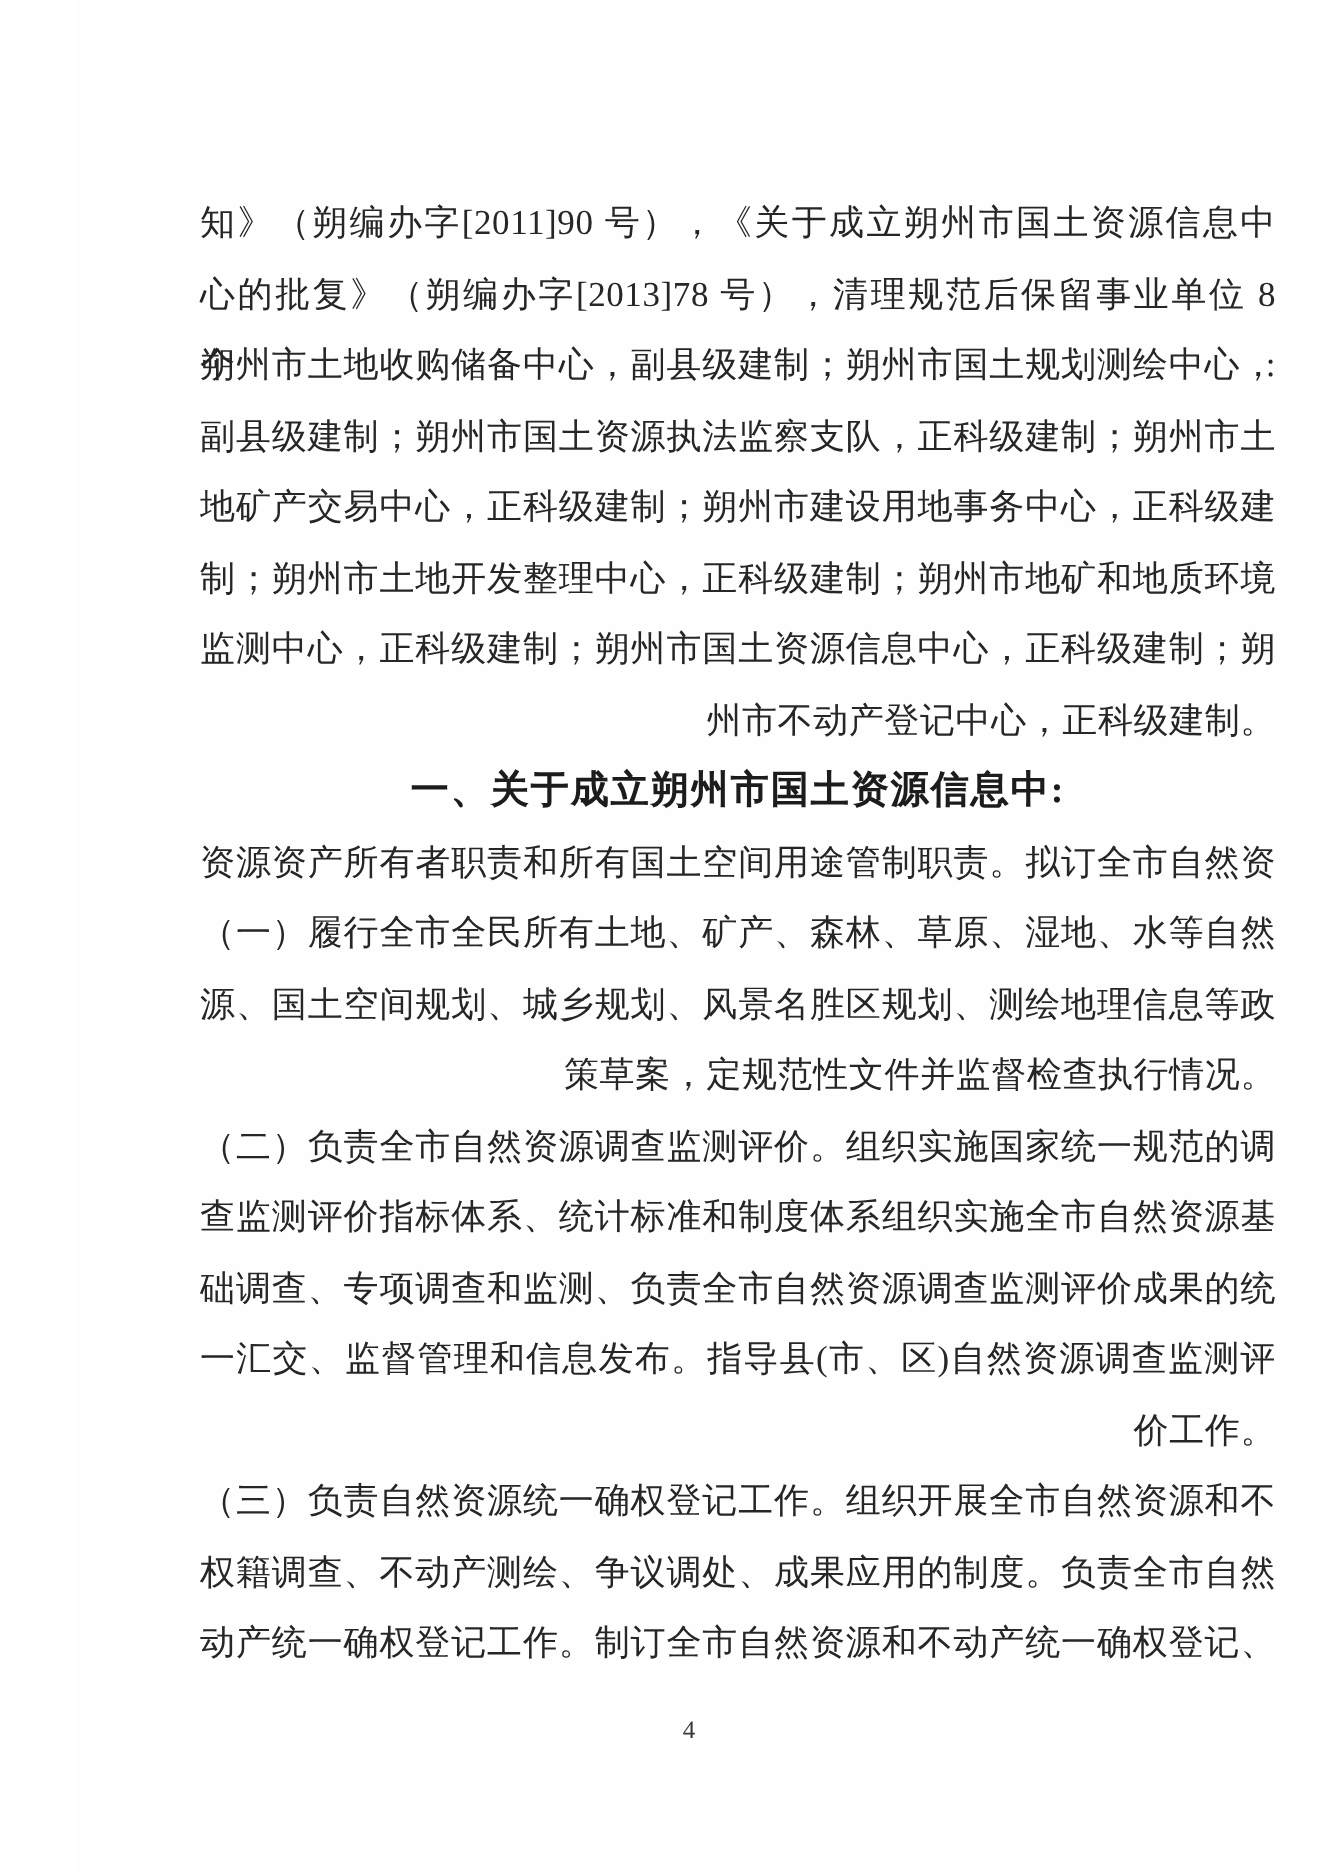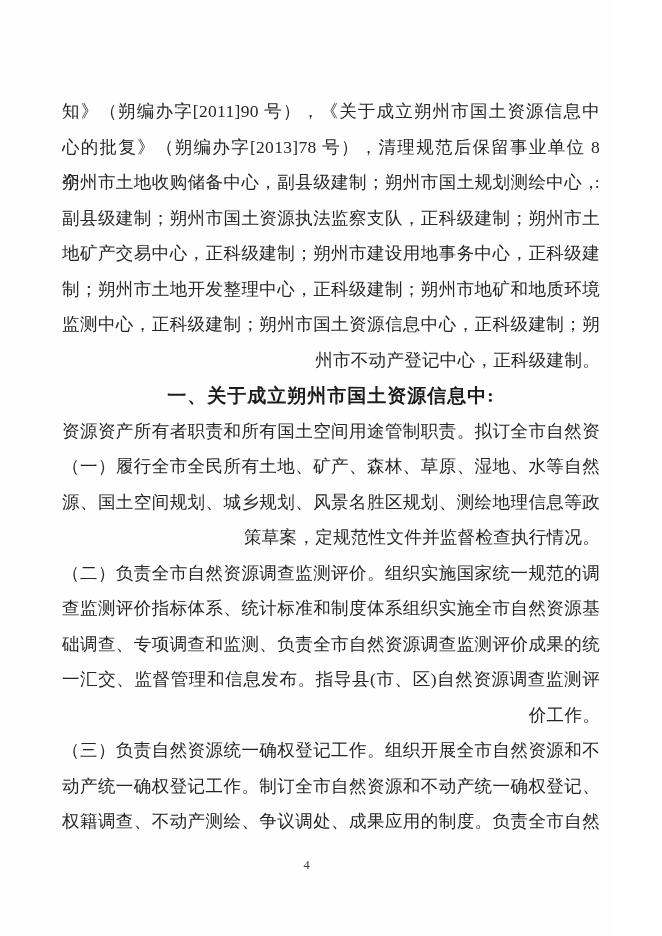--- a/index.html
+++ b/index.html
@@ -8,20 +8,21 @@
     background: #ffffff;
   }
   .page {
     position: relative;
     width: 613px;
     height: 936px;
     background: #fefefe;
     overflow: hidden;
     font-family: "Liberation Serif", "DejaVu Serif", serif;
     color: #262626;
+    margin-left: 38px;
   }
   .text-block {
     position: absolute;
     left: 62px;
     top: 94px;
     width: 538px;
   }
   .line {
     height: 35.5px;
     line-height: 35.5px;
@@ -79,19 +80,19 @@
     <div class="line full">源、国土空间规划、城乡规划、风景名胜区规划、测绘地理信息等政</div>
     <div class="line short">策草案，定规范性文件并监督检查执行情况。</div>
 
     <div class="line full">（二）负责全市自然资源调查监测评价。组织实施国家统一规范的调</div>
     <div class="line full">查监测评价指标体系、统计标准和制度体系组织实施全市自然资源基</div>
     <div class="line full">础调查、专项调查和监测、负责全市自然资源调查监测评价成果的统</div>
     <div class="line full">一汇交、监督管理和信息发布。指导县(市、区)自然资源调查监测评</div>
     <div class="line short">价工作。</div>
 
     <div class="line full">（三）负责自然资源统一确权登记工作。组织开展全市自然资源和不</div>
+    <div class="line full">权籍调查、不动产测绘、争议调处、成果应用的制度。负责全市自然</div>
     <div class="line full">动产统一确权登记工作。制订全市自然资源和不动产统一确权登记、</div>
-    <div class="line full">权籍调查、不动产测绘、争议调处、成果应用的制度。负责全市自然</div>
 
   </div>
 
   <div class="page-number">4</div>
 </div>
 
 </body></html>

